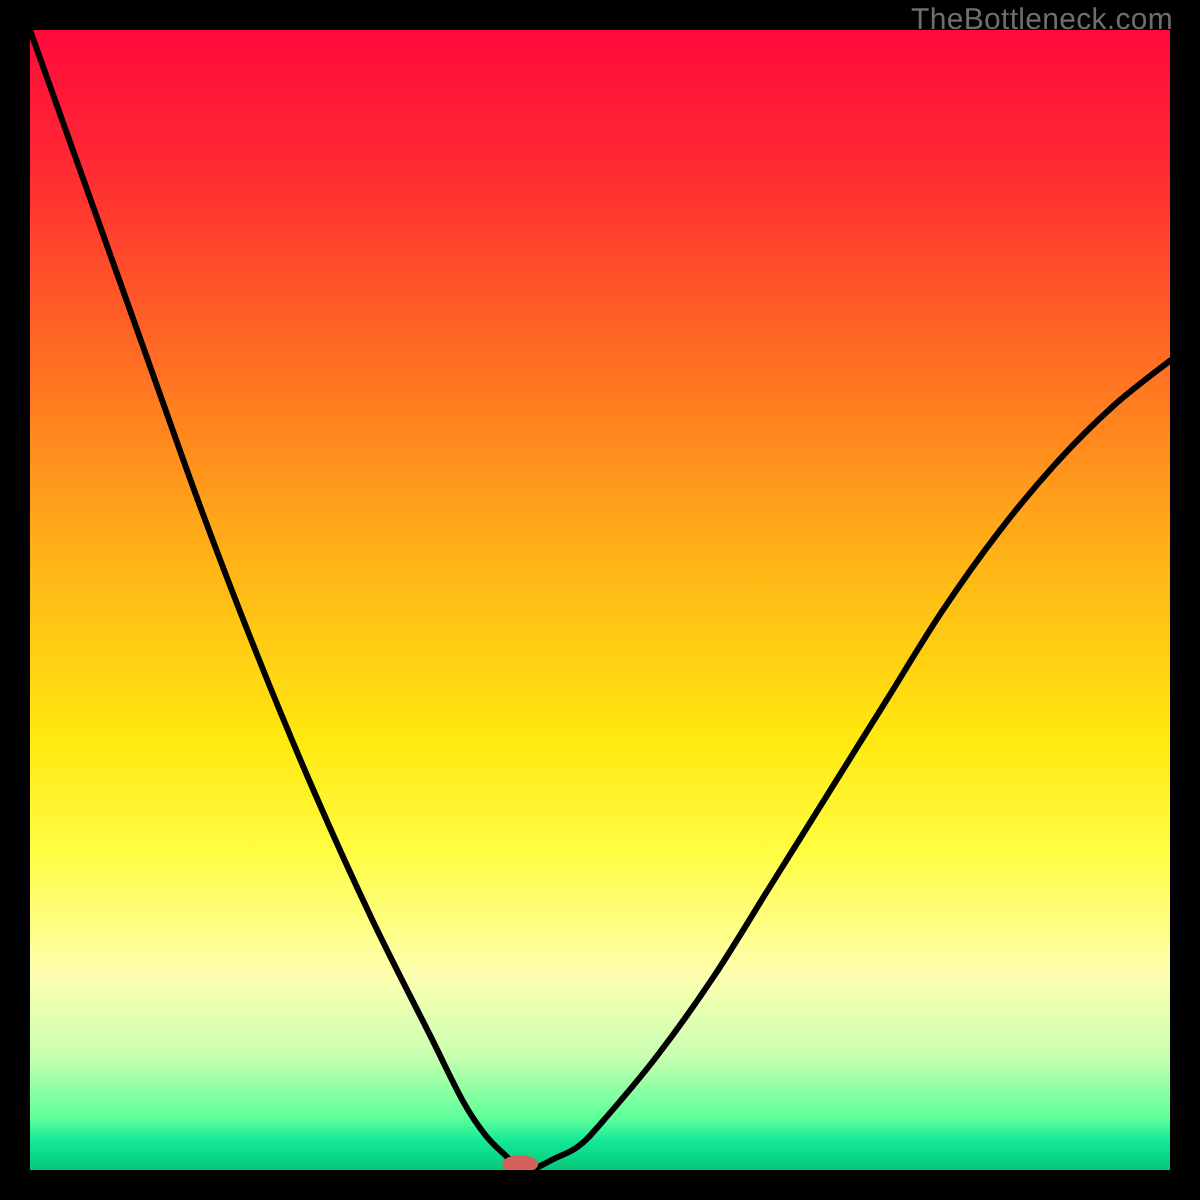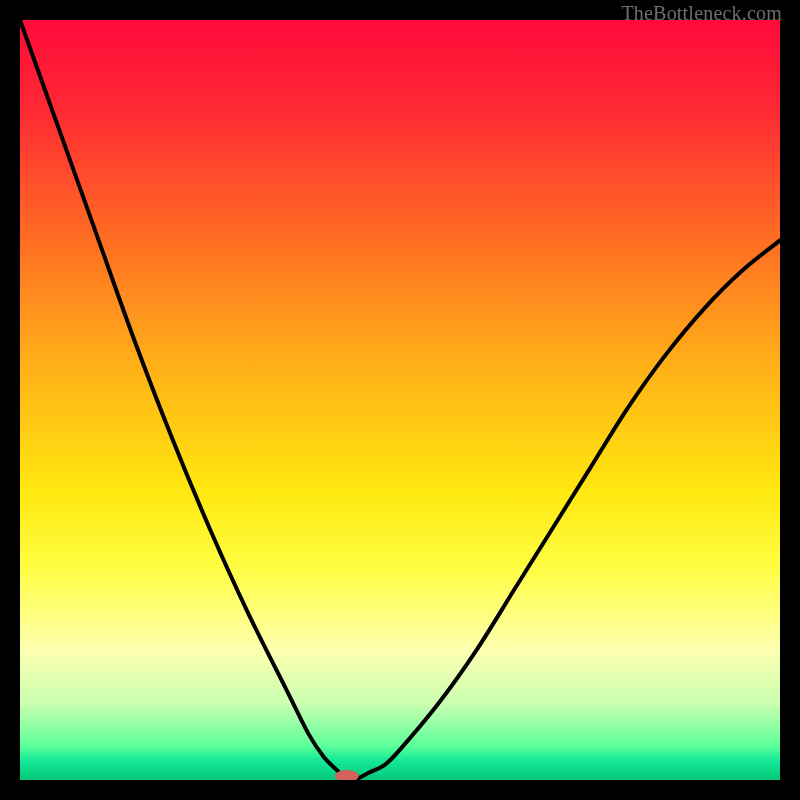--- a/index.html
+++ b/index.html
@@ -34,21 +34,20 @@
   }
   .watermark {
     position: absolute;
     top: 2px;
     right: 18px;
     color: #6e6e6e;
     font-size: 20px;
     font-weight: 500;
     letter-spacing: 0.2px;
     user-select: none;
-    font-family: Liberation Serif, serif;
   }
 </style>
 </head>
 <body>
 
 <div class="frame">
 
   <div class="watermark">TheBottleneck.com</div>
 
   <div class="plot-area">

